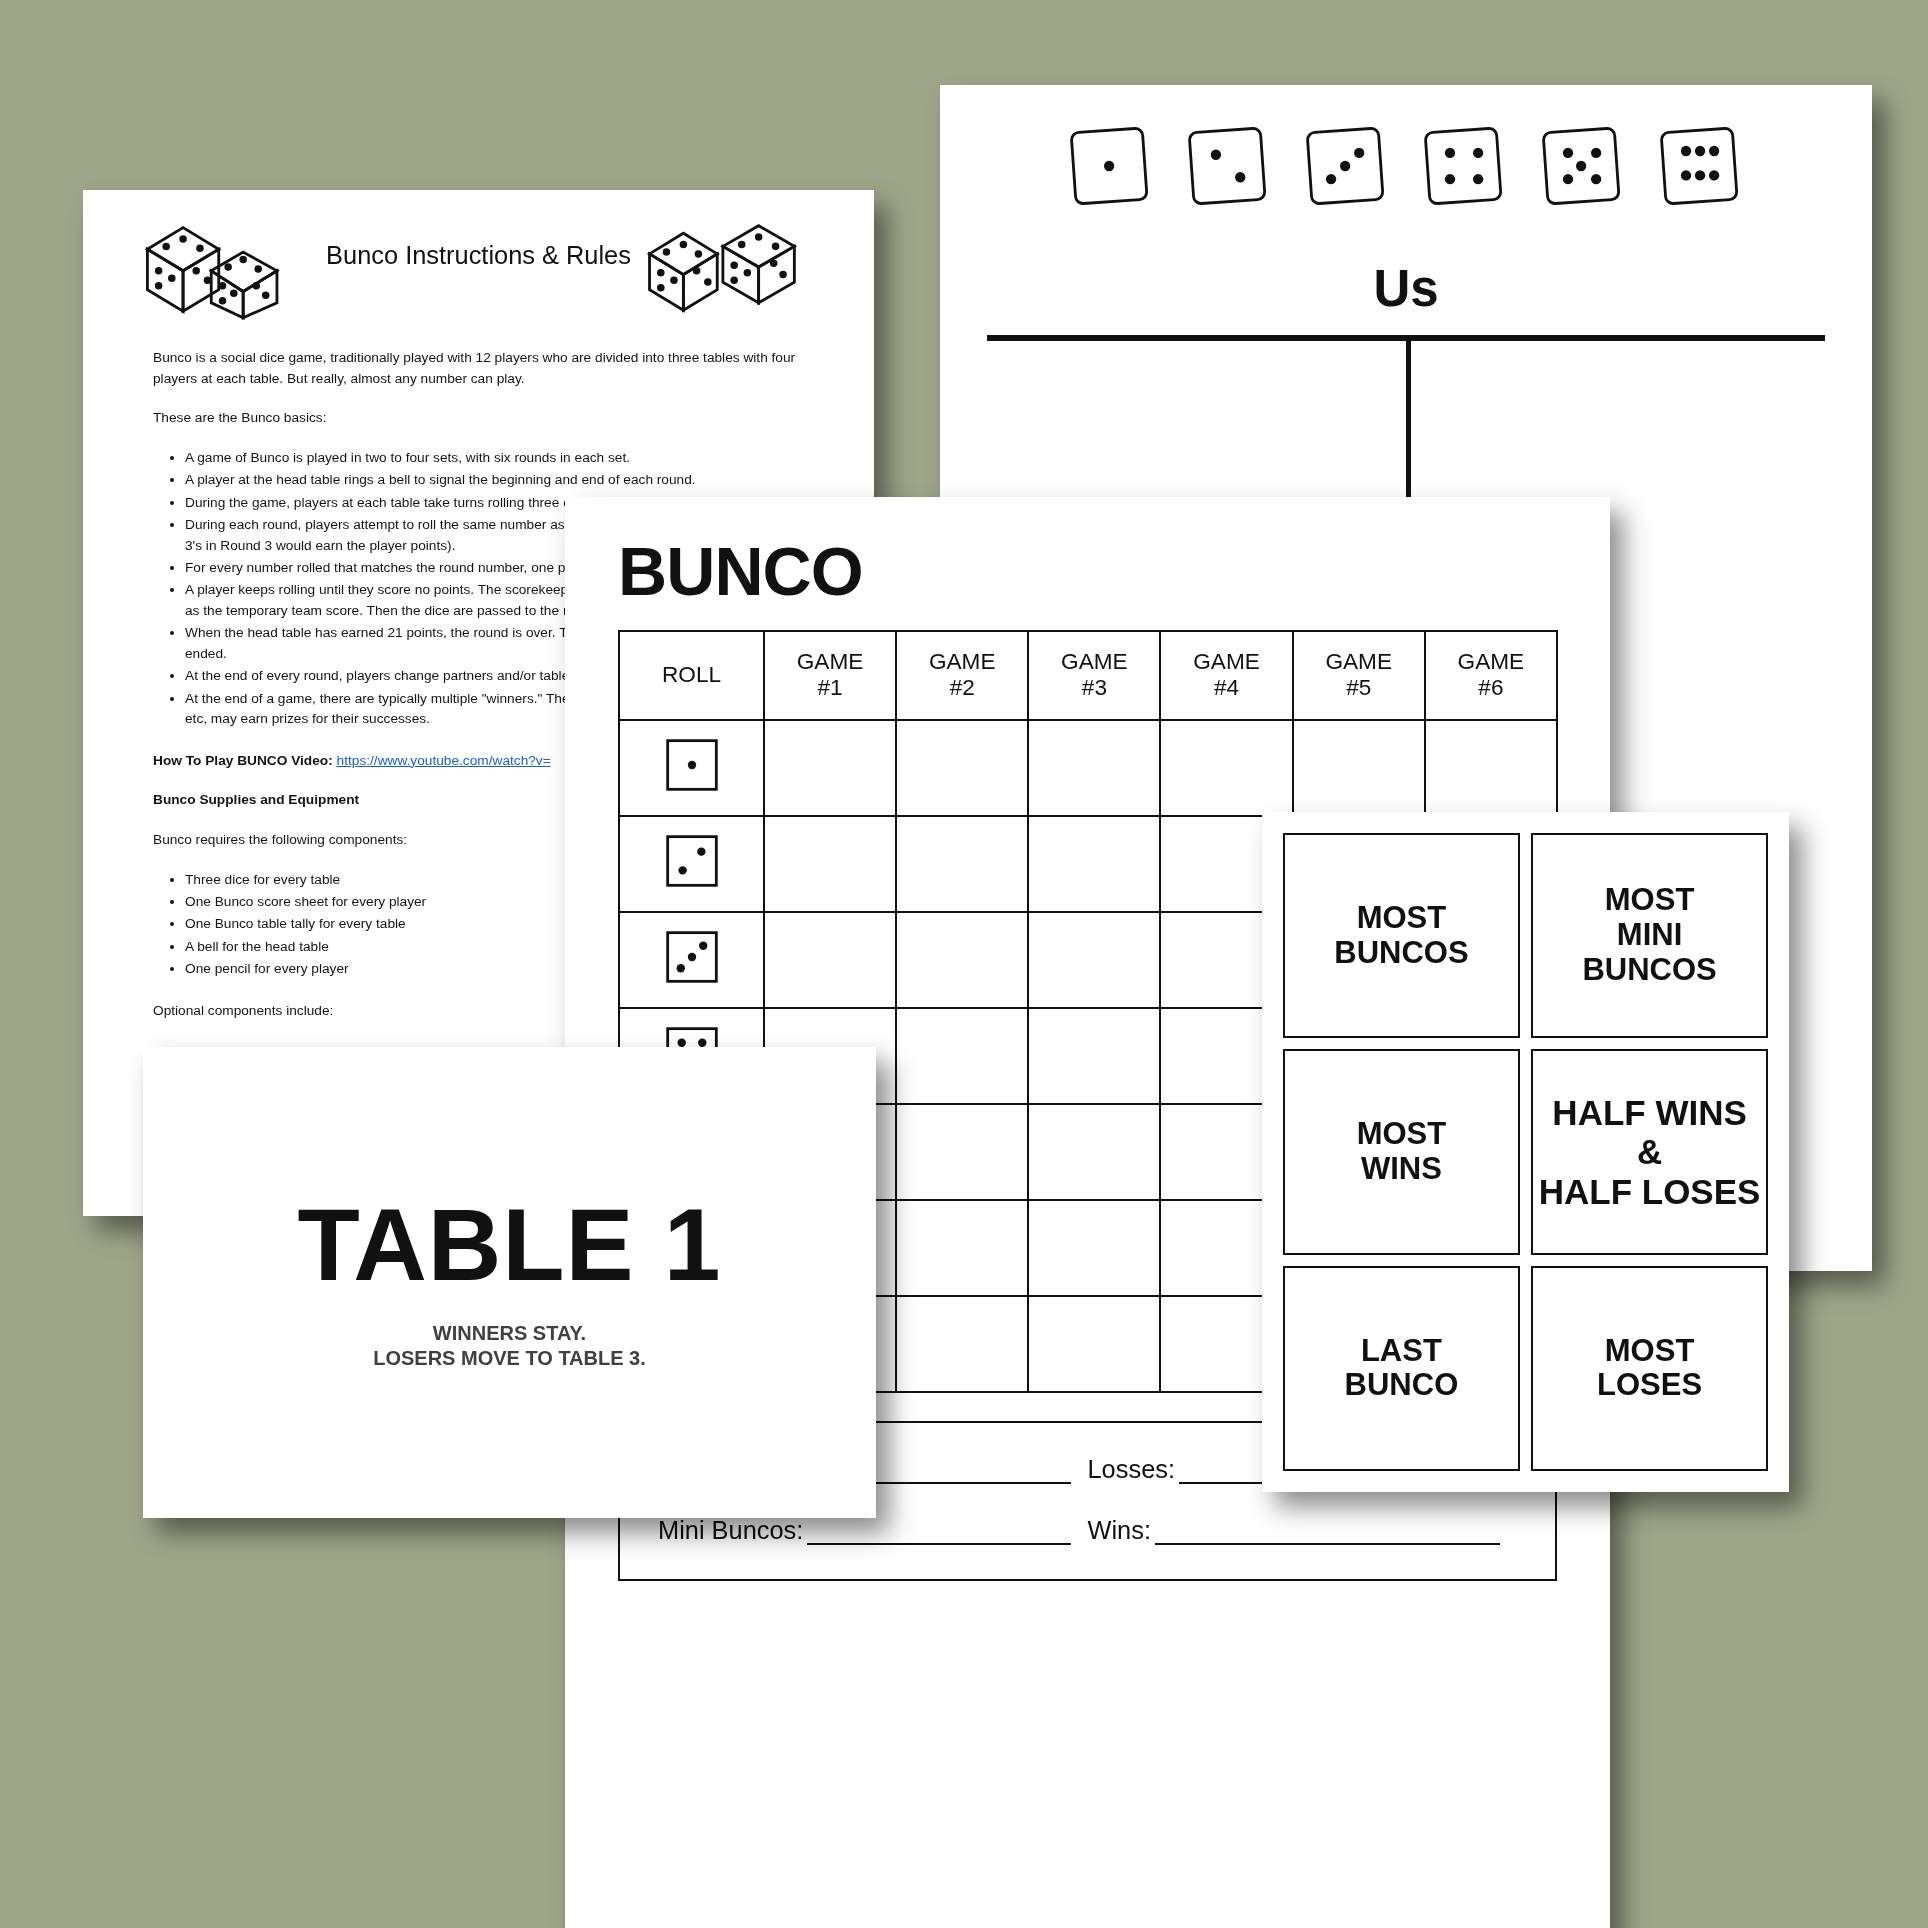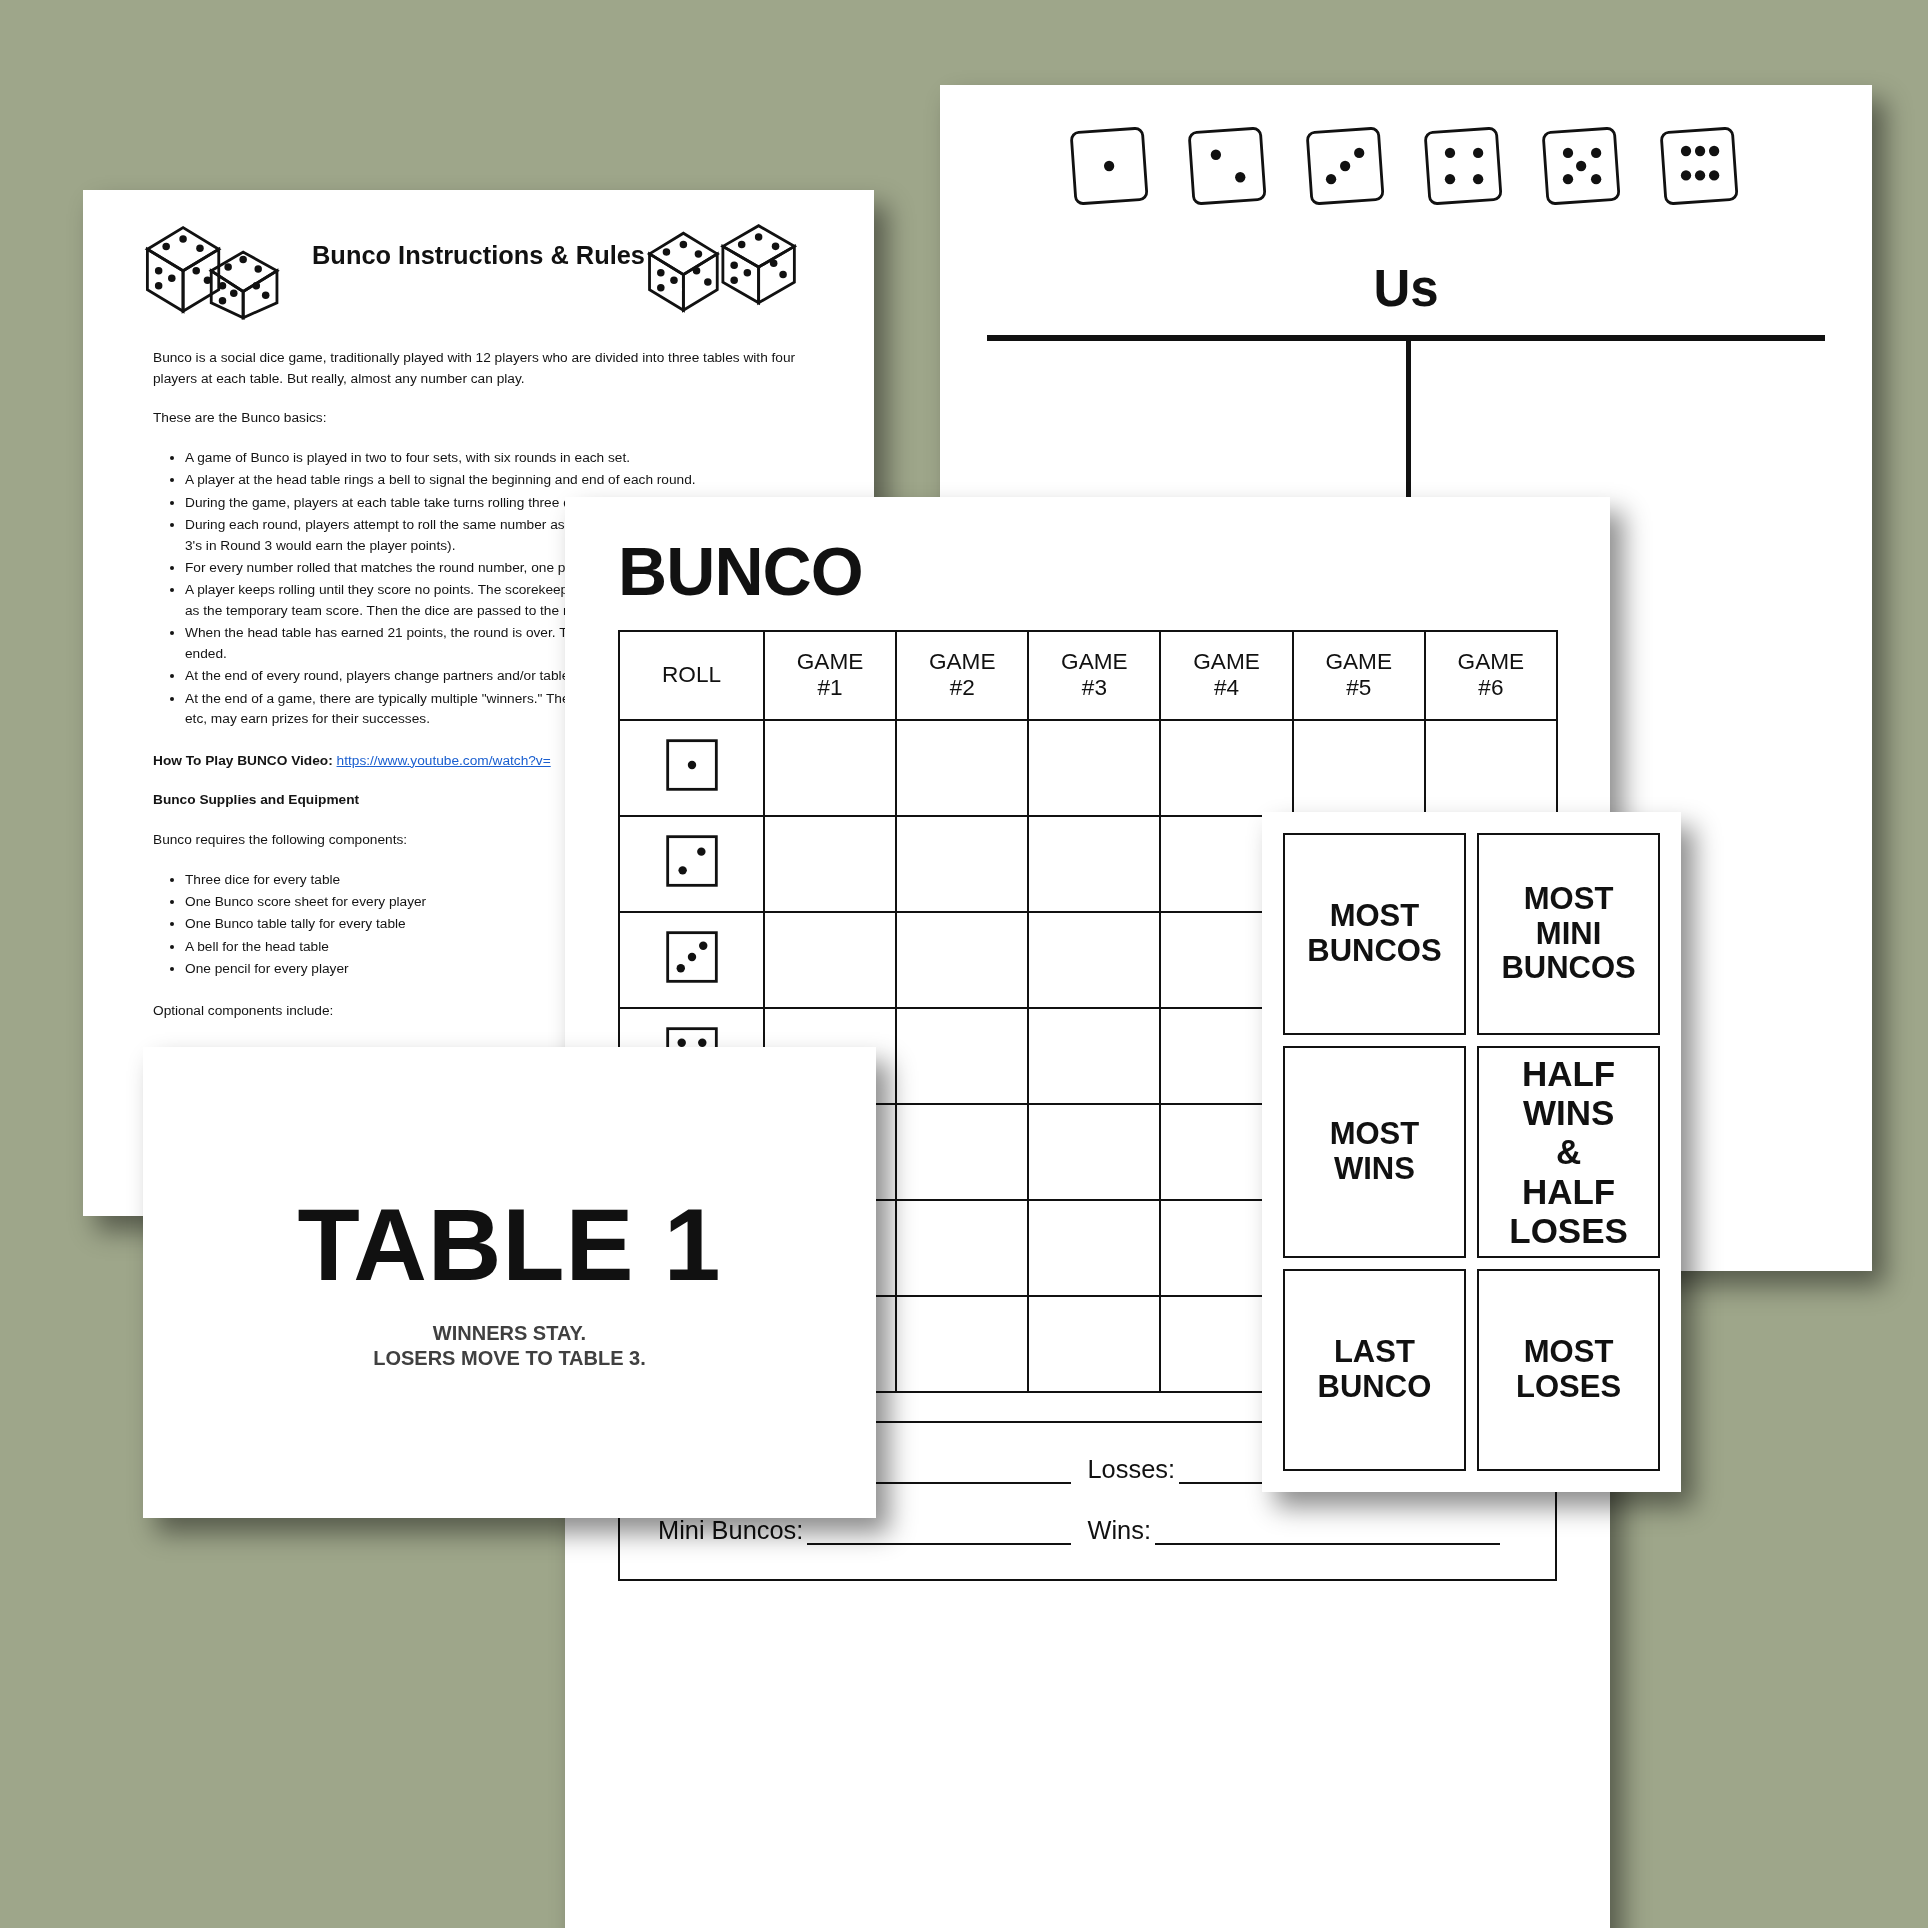--- a/index.html
+++ b/index.html
@@ -38,21 +38,21 @@
   .instr-head {
     position: relative;
     height: 141px;
   }
   .instr-title {
     position: absolute;
     left: 0; right: 0;
     top: 51px;
     text-align: center;
     font-size: 25.4px;
-    font-weight: bold;
+    font-weight: normal;
     color: #111;
   }
   .dice-left {
     position: absolute;
     left: 55px;
     top: 26px;
   }
   .dice-right {
     position: absolute;
     right: 58px;
@@ -228,21 +228,21 @@
     border-bottom: 2.8px solid #111;
     height: 19px;
     margin-left: 3.8px;
     margin-right: 17px;
   }
 
   
   #prizes {
     left: 1262px;
     top: 812px;
-    width: 419px;
+    width: 527px;
     height: 680px;
     z-index: 4;
     padding: 21px;
   }
   .prize-grid {
     display: grid;
     grid-template-columns: 1fr 1fr;
     grid-template-rows: 1fr 1fr 1fr;
     gap: 11.3px;
     width: 100%;

